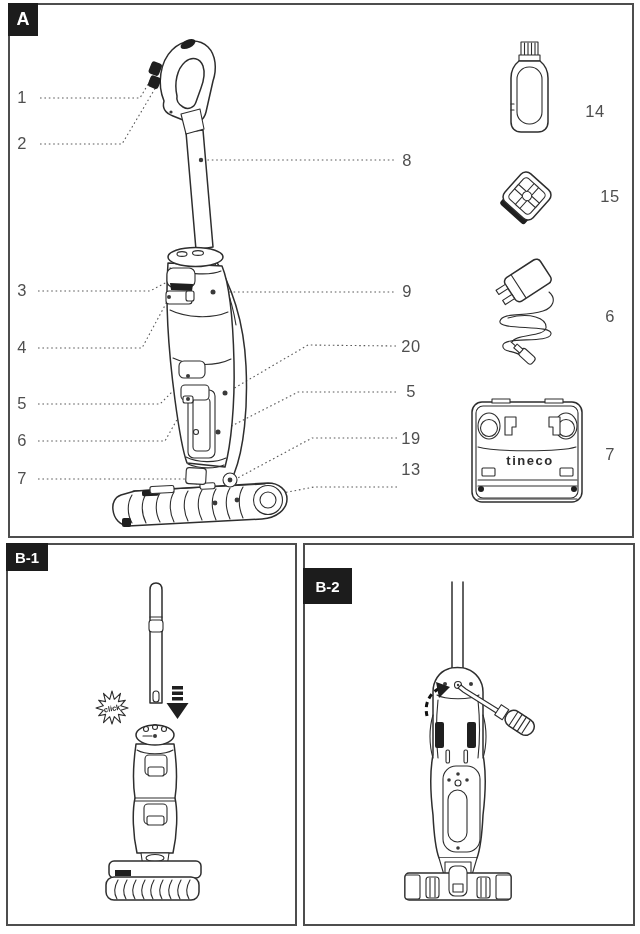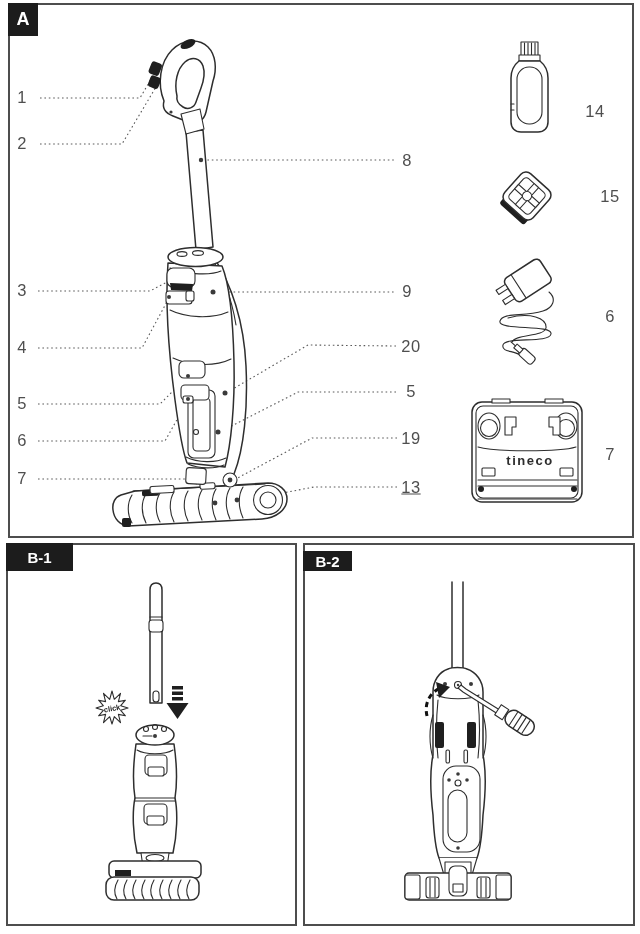--- a/index.html
+++ b/index.html
@@ -5,22 +5,22 @@
   html,body{margin:0;padding:0;background:#fff;}
   #page{position:relative;width:640px;height:934px;background:#fff;overflow:hidden;
         font-family:"Liberation Sans",sans-serif;}
   .panel{position:absolute;border:2px solid #4d4d4d;box-sizing:border-box;background:transparent;}
   #panel-a{left:8px;top:3px;width:626px;height:535px;}
   #panel-b1{left:6px;top:543px;width:291px;height:383px;}
   #panel-b2{left:303px;top:543px;width:332px;height:383px;}
   .panel-label{position:absolute;background:#1c1c1c;color:#fff;font-weight:bold;
         display:flex;align-items:center;justify-content:center;z-index:5;box-sizing:border-box;}
   #label-a{left:8px;top:3px;width:30px;height:33px;font-size:18px;}
-  #label-b1{left:6px;top:543px;width:67px;height:28px;font-size:15px;}
-  #label-b2{left:303px;top:551px;width:49px;height:20px;font-size:15px;}
+  #label-b1{left:6px;top:543px;width:42px;height:28px;font-size:15px;}
+  #label-b2{left:303px;top:568px;width:49px;height:36px;font-size:15px;}
   .callout{position:absolute;transform:translate(-50%,-50%);font-size:16.5px;color:#4f4f4f;
         letter-spacing:.5px;z-index:4;}
   svg#art{position:absolute;left:0;top:0;z-index:3;}
   .ln{fill:none;stroke:#2e2e2e;stroke-width:1.5;stroke-linecap:round;stroke-linejoin:round;}
   .tn{fill:none;stroke:#2e2e2e;stroke-width:1.1;stroke-linecap:round;stroke-linejoin:round;}
   .fw{fill:#fff;stroke:#2e2e2e;stroke-width:1.5;stroke-linejoin:round;}
   .fw2{fill:#fff;stroke:#2e2e2e;stroke-width:1.1;stroke-linejoin:round;}
   .dk{fill:#1f1f1f;stroke:none;}
   .dot{fill:#3a3a3a;stroke:none;}
   .leader{fill:none;stroke:#5a5a5a;stroke-width:1.1;stroke-dasharray:1.6 2.8;}
@@ -313,18 +313,18 @@
   <div class="callout" style="left:22px;top:290px;">3</div>
   <div class="callout" style="left:22px;top:347px;">4</div>
   <div class="callout" style="left:22px;top:403px;">5</div>
   <div class="callout" style="left:22px;top:440px;">6</div>
   <div class="callout" style="left:22px;top:478px;">7</div>
   <div class="callout" style="left:407px;top:160px;">8</div>
   <div class="callout" style="left:407px;top:291px;">9</div>
   <div class="callout" style="left:411px;top:346px;">20</div>
   <div class="callout" style="left:411px;top:391px;">5</div>
   <div class="callout" style="left:411px;top:438px;">19</div>
-  <div class="callout" style="left:411px;top:487px;text-decoration:underline;">13</div>
+  <div class="callout" style="left:411px;top:469px;">13</div>
   <div class="callout" style="left:595px;top:97px;margin-top:14px;">14</div>
   <div class="callout" style="left:610px;top:196px;">15</div>
   <div class="callout" style="left:610px;top:316px;">6</div>
   <div class="callout" style="left:610px;top:454px;">7</div>
 </div>
 
 </body></html>

